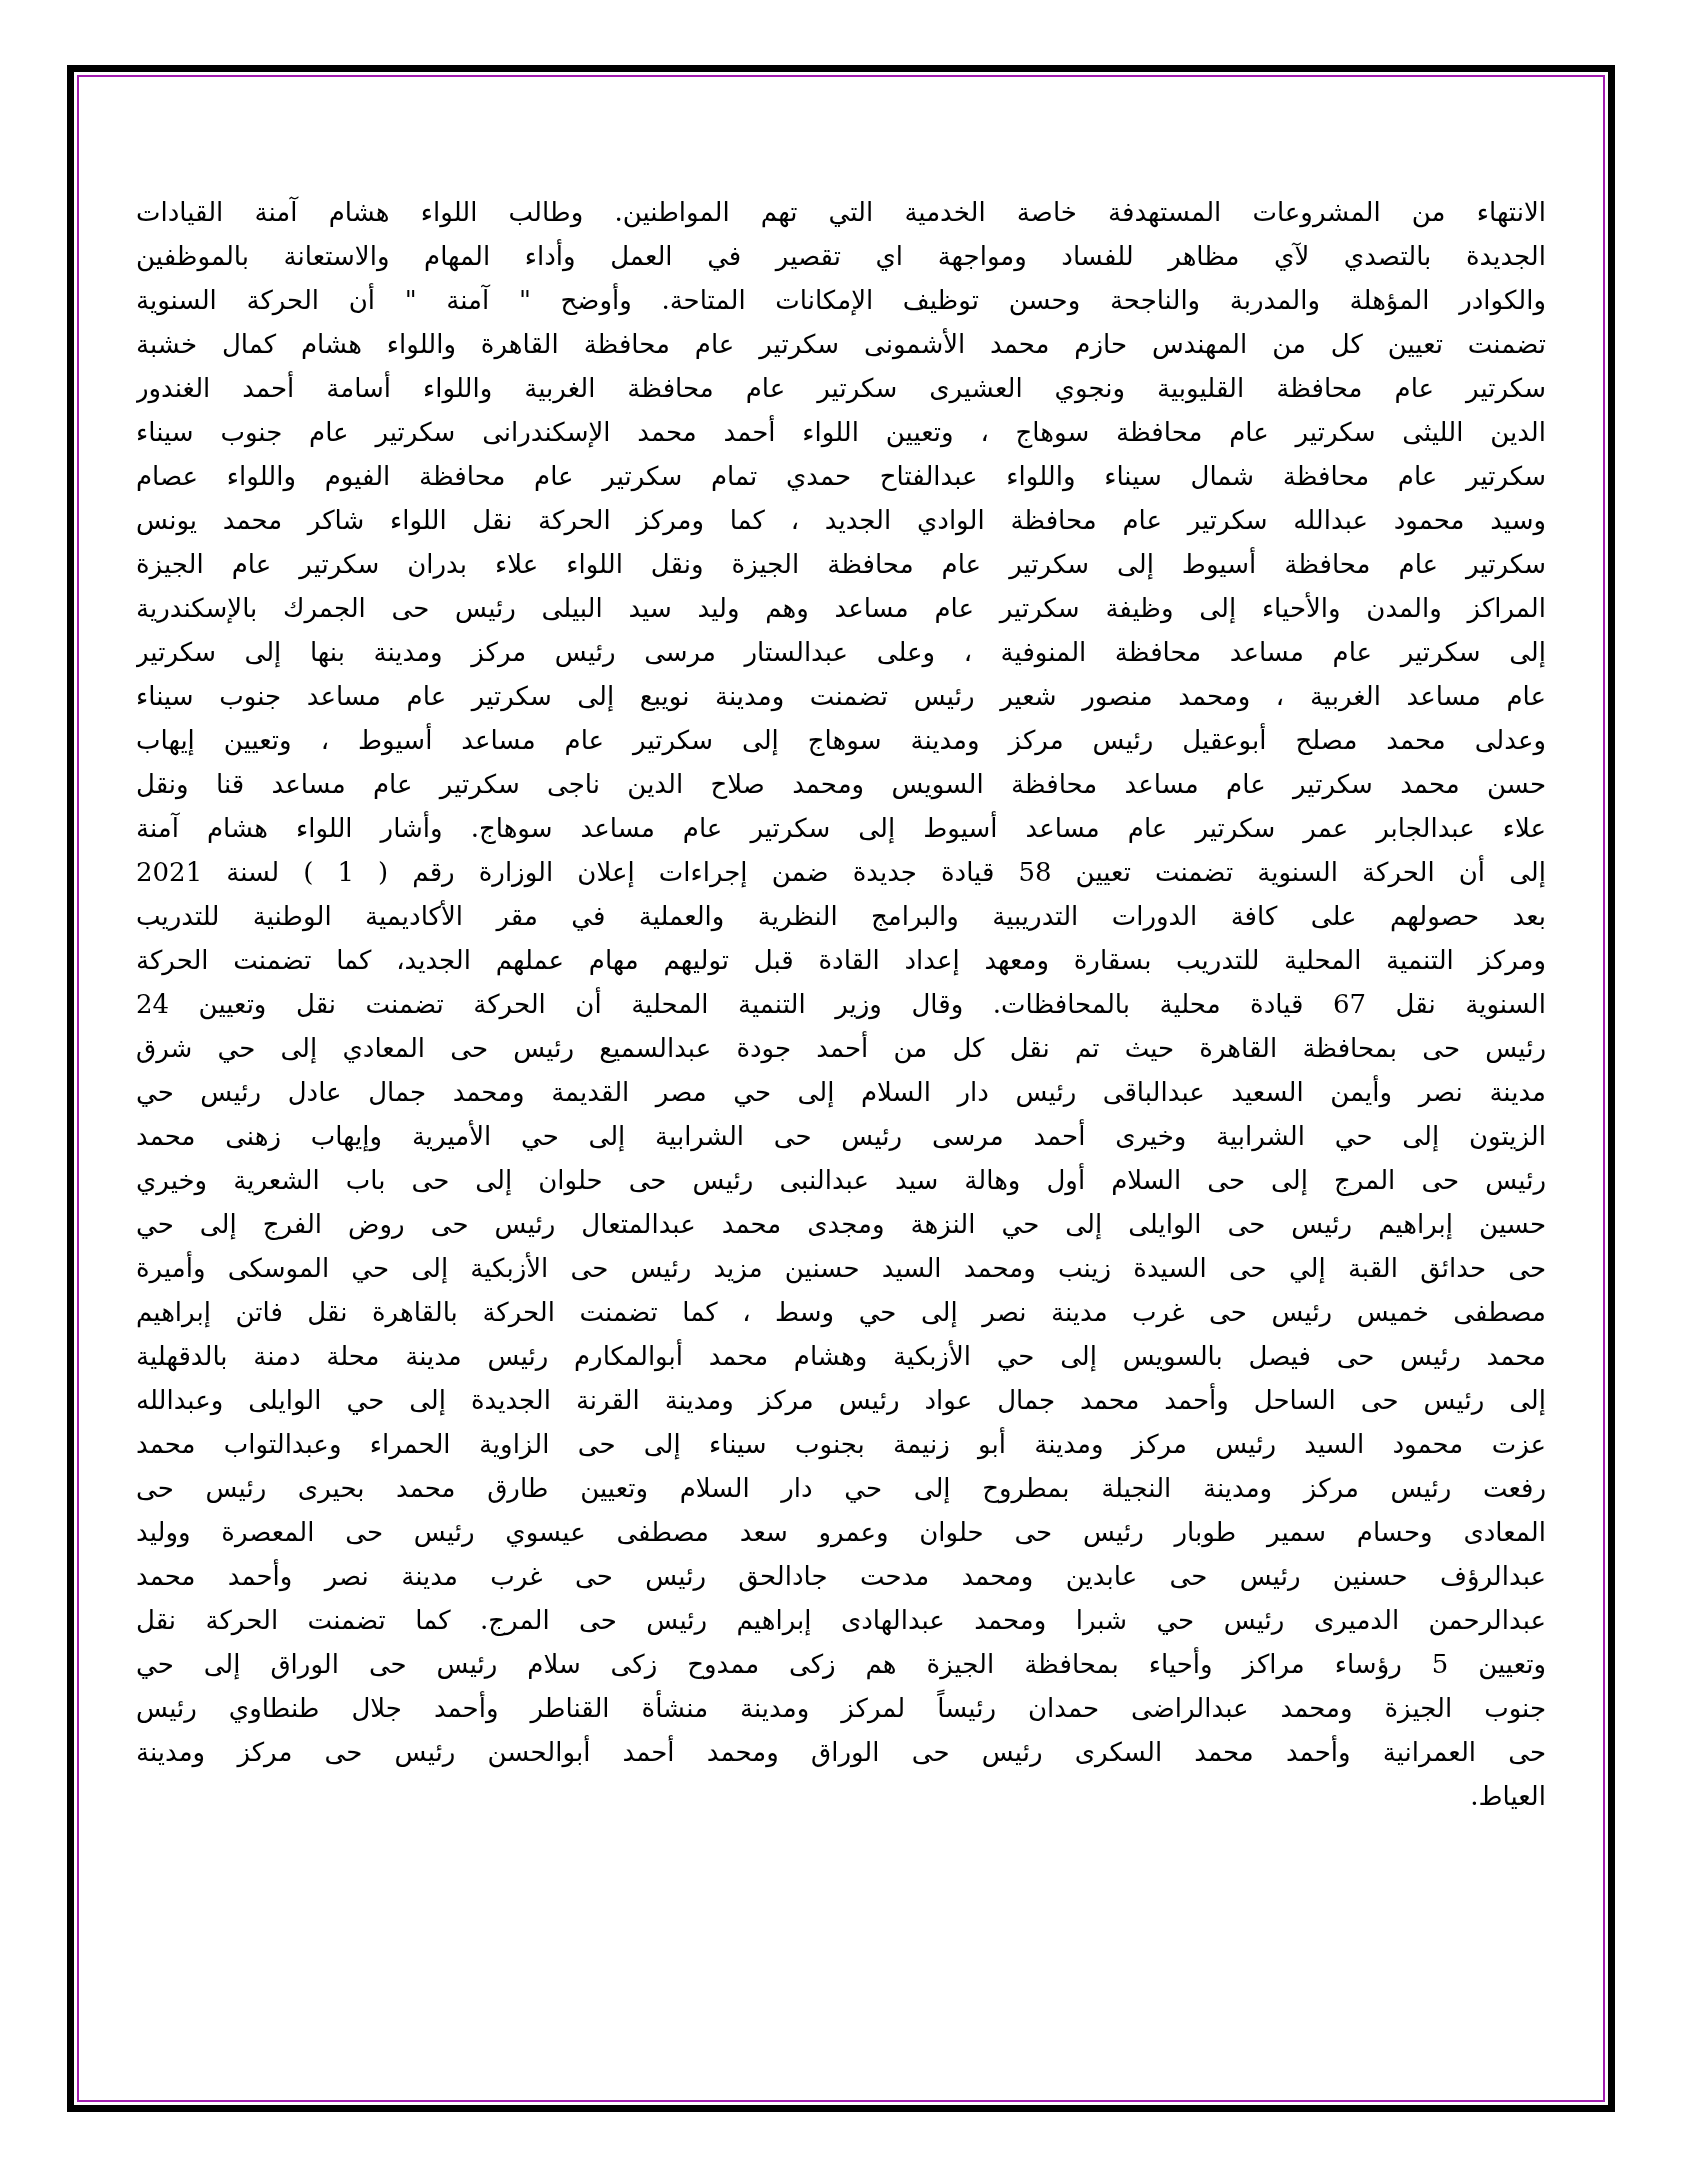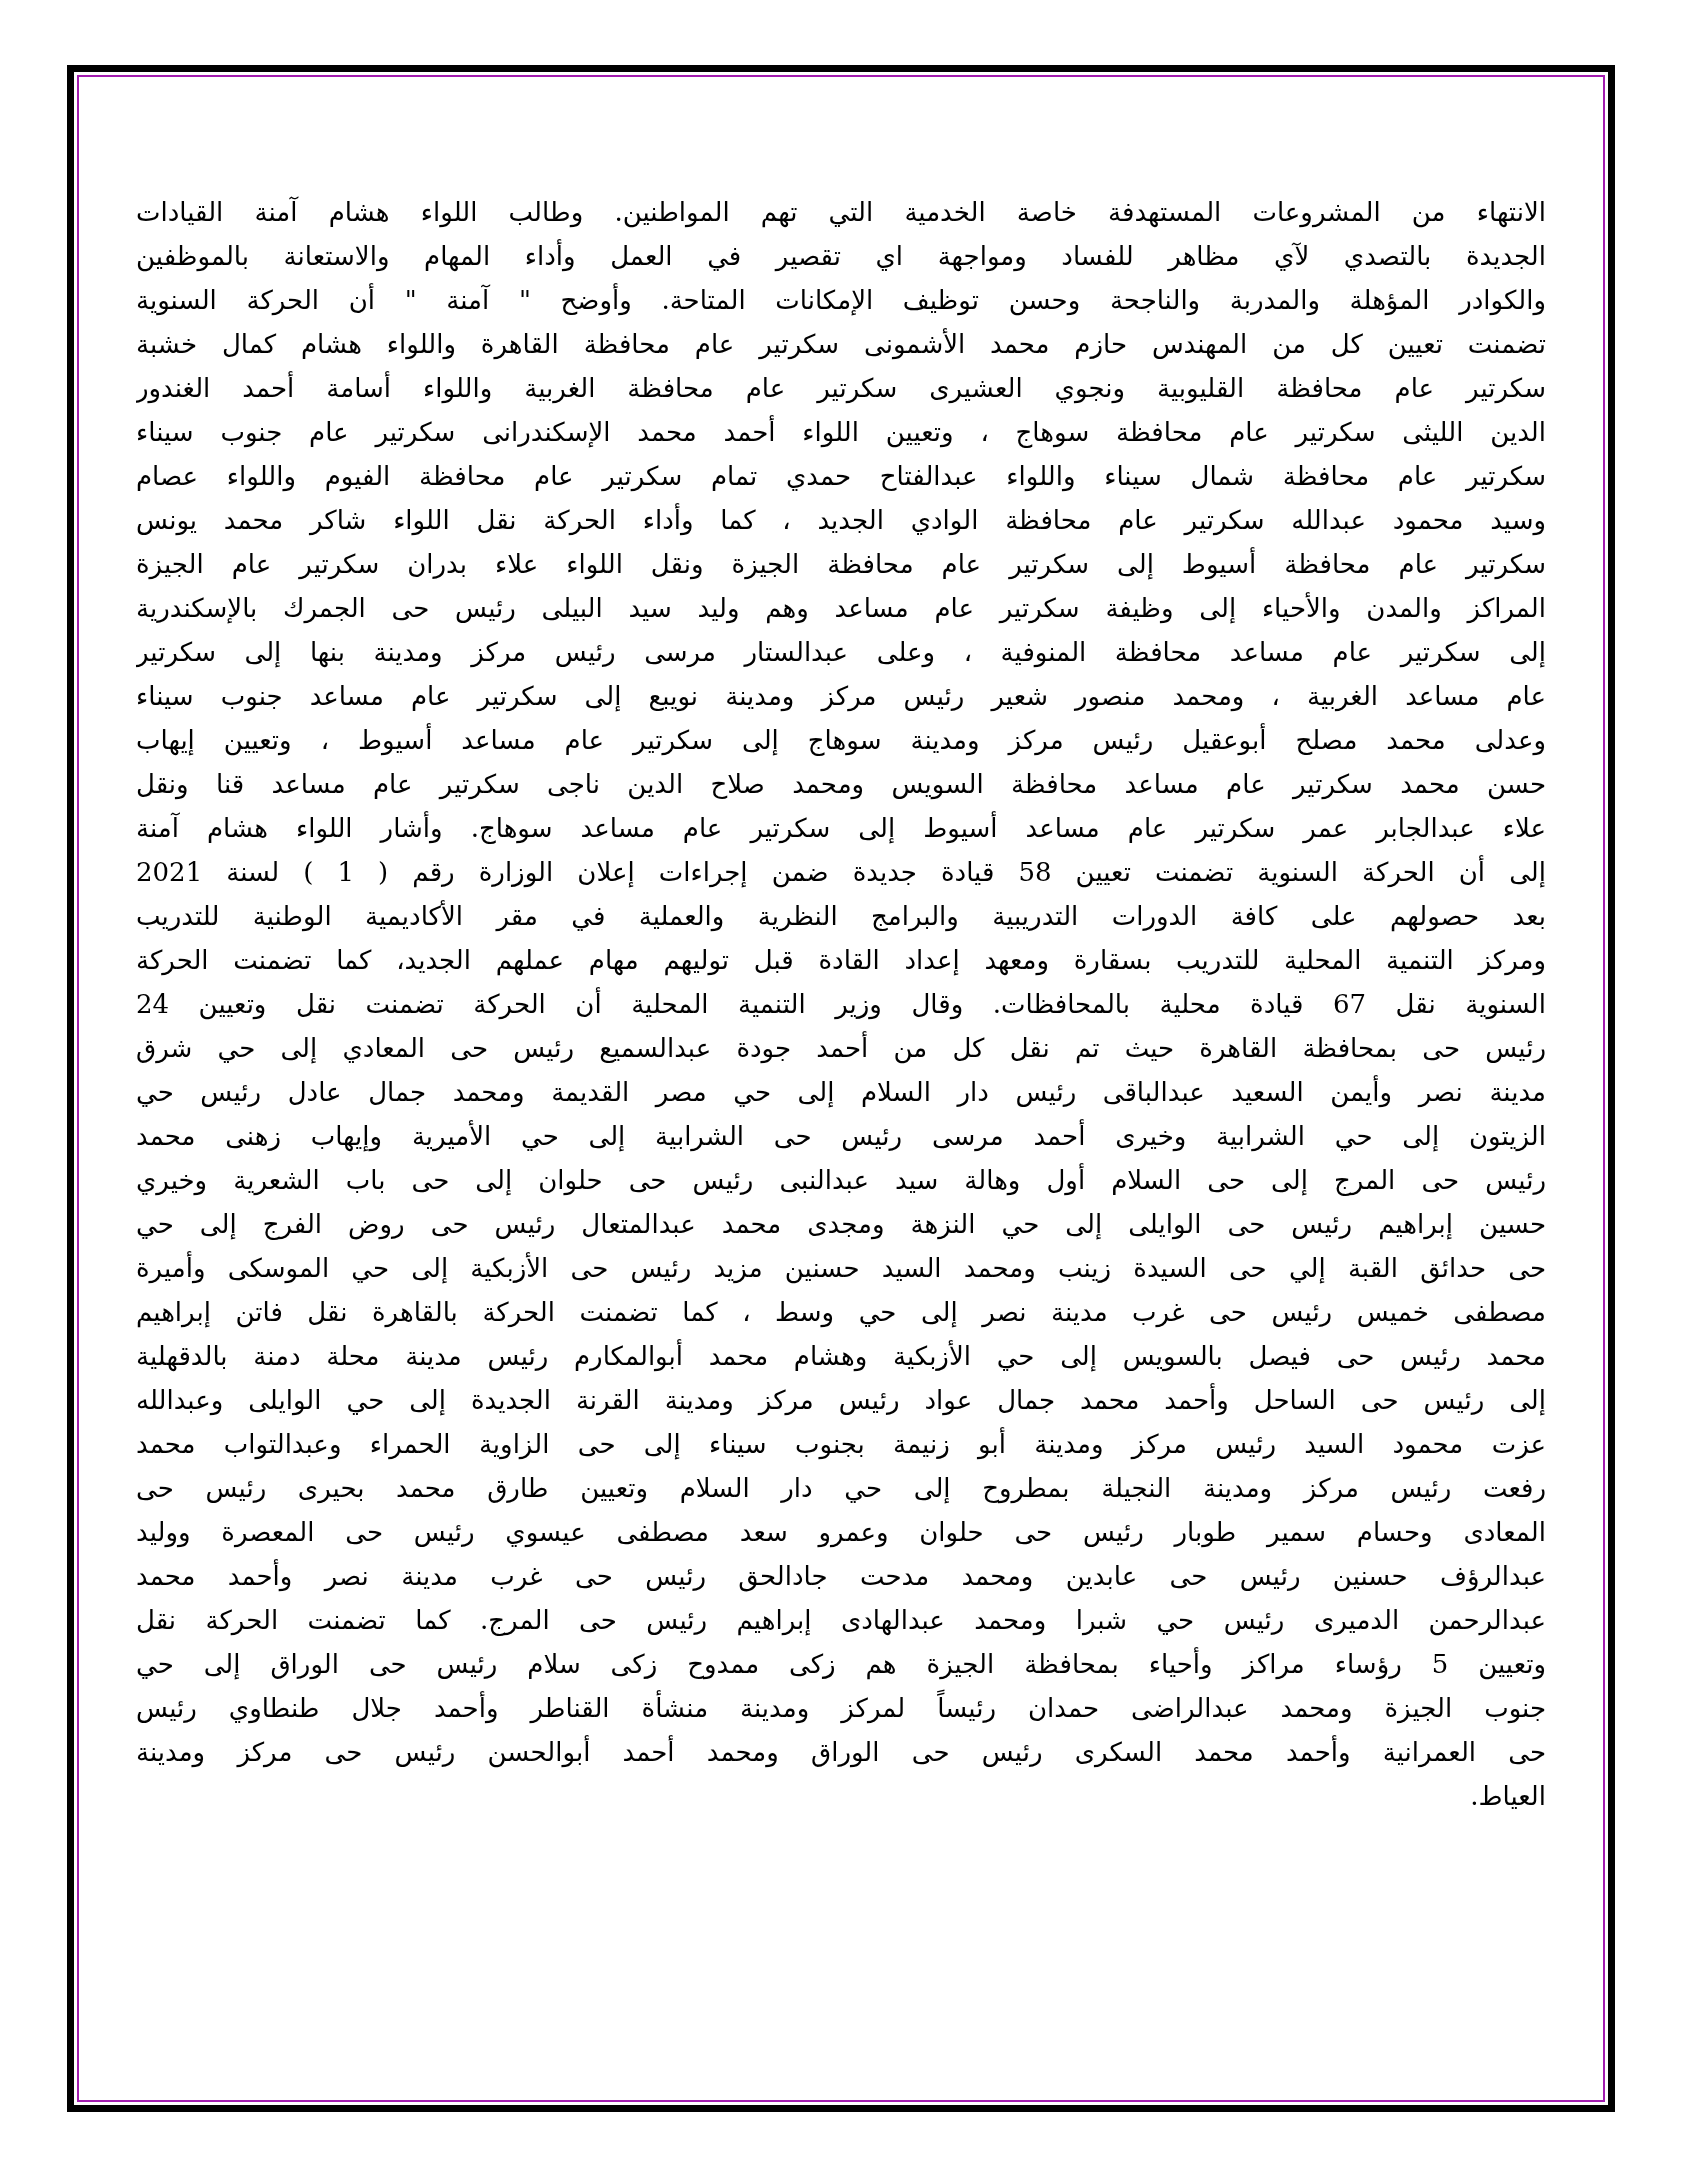--- a/index.html
+++ b/index.html
@@ -56,25 +56,25 @@
 <div class="page-frame">
   <div class="page-frame-inner">
     <div class="article-text">
         <div class="text-line">الانتهاء من المشروعات المستهدفة خاصة الخدمية التي تهم المواطنين. وطالب اللواء هشام آمنة القيادات</div>
         <div class="text-line">الجديدة بالتصدي لآي مظاهر للفساد ومواجهة اي تقصير في العمل وأداء المهام والاستعانة بالموظفين</div>
         <div class="text-line">والكوادر المؤهلة والمدربة والناجحة وحسن توظيف الإمكانات المتاحة. وأوضح " آمنة " أن الحركة السنوية</div>
         <div class="text-line">تضمنت تعيين كل من المهندس حازم محمد الأشمونى سكرتير عام محافظة القاهرة واللواء هشام كمال خشبة</div>
         <div class="text-line">سكرتير عام محافظة القليوبية ونجوي العشيرى سكرتير عام محافظة الغربية واللواء أسامة أحمد الغندور</div>
         <div class="text-line">الدين الليثى سكرتير عام محافظة سوهاج ، وتعيين اللواء أحمد محمد الإسكندرانى سكرتير عام جنوب سيناء</div>
         <div class="text-line">سكرتير عام محافظة شمال سيناء واللواء عبدالفتاح حمدي تمام سكرتير عام محافظة الفيوم واللواء عصام</div>
-        <div class="text-line">وسيد محمود عبدالله سكرتير عام محافظة الوادي الجديد ، كما وأداء الحركة نقل اللواء شاكر محمد يونس</div>
+        <div class="text-line">وسيد محمود عبدالله سكرتير عام محافظة الوادي الجديد ، كما ومركز الحركة نقل اللواء شاكر محمد يونس</div>
         <div class="text-line">سكرتير عام محافظة أسيوط إلى سكرتير عام محافظة الجيزة ونقل اللواء علاء بدران سكرتير عام الجيزة</div>
         <div class="text-line">المراكز والمدن والأحياء إلى وظيفة سكرتير عام مساعد وهم وليد سيد البيلى رئيس حى الجمرك بالإسكندرية</div>
         <div class="text-line">إلى سكرتير عام مساعد محافظة المنوفية ، وعلى عبدالستار مرسى رئيس مركز ومدينة بنها إلى سكرتير</div>
-        <div class="text-line">عام مساعد الغربية ، ومحمد منصور شعير رئيس مركز ومدينة نويبع إلى سكرتير عام مساعد جنوب سيناء</div>
+        <div class="text-line">عام مساعد الغربية ، ومحمد منصور شعير رئيس تضمنت ومدينة نويبع إلى سكرتير عام مساعد جنوب سيناء</div>
         <div class="text-line">وعدلى محمد مصلح أبوعقيل رئيس مركز ومدينة سوهاج إلى سكرتير عام مساعد أسيوط ، وتعيين إيهاب</div>
         <div class="text-line">حسن محمد سكرتير عام مساعد محافظة السويس ومحمد صلاح الدين ناجى سكرتير عام مساعد قنا ونقل</div>
         <div class="text-line">علاء عبدالجابر عمر سكرتير عام مساعد أسيوط إلى سكرتير عام مساعد سوهاج. وأشار اللواء هشام آمنة</div>
         <div class="text-line">إلى أن الحركة السنوية تضمنت تعيين 58 قيادة جديدة ضمن إجراءات إعلان الوزارة رقم ( 1 ) لسنة 2021</div>
         <div class="text-line">بعد حصولهم على كافة الدورات التدريبية والبرامج النظرية والعملية في مقر الأكاديمية الوطنية للتدريب</div>
         <div class="text-line">ومركز التنمية المحلية للتدريب بسقارة ومعهد إعداد القادة قبل توليهم مهام عملهم الجديد، كما تضمنت الحركة</div>
         <div class="text-line">السنوية نقل 67 قيادة محلية بالمحافظات. وقال وزير التنمية المحلية أن الحركة تضمنت نقل وتعيين 24</div>
         <div class="text-line">رئيس حى بمحافظة القاهرة حيث تم نقل كل من أحمد جودة عبدالسميع رئيس حى المعادي إلى حي شرق</div>
         <div class="text-line">مدينة نصر وأيمن السعيد عبدالباقى رئيس دار السلام إلى حي مصر القديمة ومحمد جمال عادل رئيس حي</div>
         <div class="text-line">الزيتون إلى حي الشرابية وخيرى أحمد مرسى رئيس حى الشرابية إلى حي الأميرية وإيهاب زهنى محمد</div>

